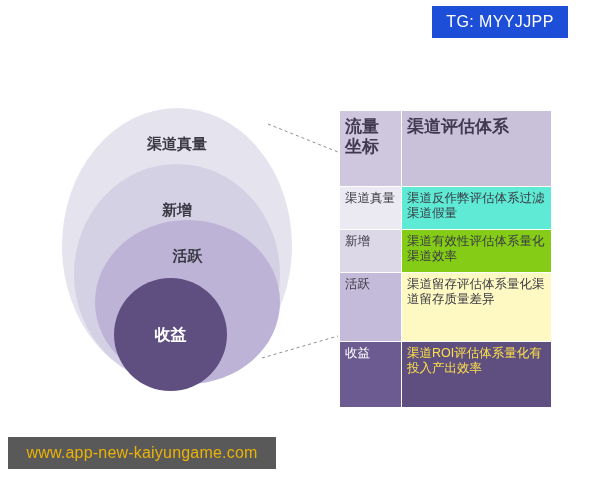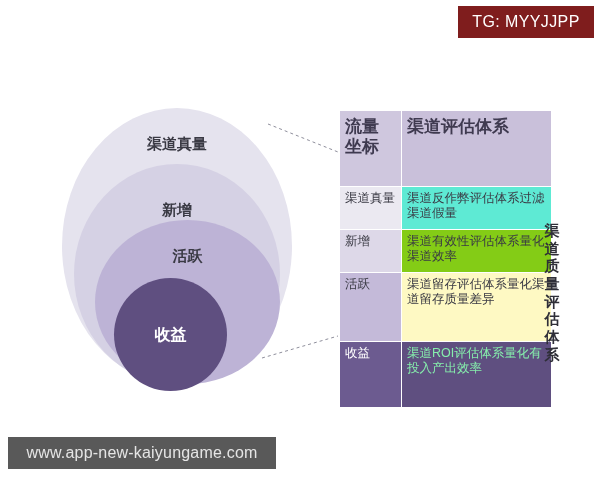--- a/index.html
+++ b/index.html
@@ -16,43 +16,43 @@
   }
   #canvas {
     position: relative;
     width: 600px;
     height: 480px;
   }
 
   
   .tg-tag {
     position: absolute;
-    left: 458px;
+    left: 432px;
     top: 6px;
     width: 136px;
     height: 32px;
-    background: #7f1d1d;
+    background: #1d4ed8;
     color: #ffffff;
     font-size: 16px;
     letter-spacing: 0.4px;
     display: flex;
     align-items: center;
     justify-content: center;
     white-space: nowrap;
   }
 
   
   .watermark {
     position: absolute;
     left: 8px;
     top: 437px;
     width: 268px;
     height: 32px;
     background: #595959;
-    color: #e5e5e5;
+    color: #eab308;
     font-size: 16px;
     letter-spacing: 0.2px;
     display: flex;
     align-items: center;
     justify-content: center;
     white-space: nowrap;
   }
 
   
   .circles {
@@ -163,21 +163,21 @@
   }
   .hdr .col-desc { background: #c9c0da; }
 
   .r1 .col-coord { background: #ebe9f1; }
   .r1 .col-desc  { background: #5eead4; }
   .r2 .col-coord { background: #ddd8e8; }
   .r2 .col-desc  { background: #84cc16; }
   .r3 .col-coord { background: #c4bad9; }
   .r3 .col-desc  { background: #fef9c3; }
   .r4 .col-coord { background: #6c5b90; color: #ffffff; }
-  .r4 .col-desc  { background: #5f4f80; color: #86efac; }
+  .r4 .col-desc  { background: #5f4f80; color: #fde047; }
 
   .r1 td, .r2 td { height: 33px; }
   .r3 td { height: 59px; }
   .r4 td { height: 56px; }
 
   
   .bracket-label {
     position: absolute;
     left: 541px;
     top: 222px;
@@ -237,17 +237,16 @@
         <td class="col-coord">活跃</td>
         <td class="col-desc">渠道留存评估体系量化渠道留存质量差异</td>
       </tr>
       <tr class="r4">
         <td class="col-coord">收益</td>
         <td class="col-desc">渠道ROI评估体系量化有投入产出效率</td>
       </tr>
     </tbody>
   </table>
 
-  <div class="bracket-label">渠道质量评估体系</div>
 
   <div class="watermark">www.app-new-kaiyungame.com</div>
 
 </div>
 
 </body></html>

